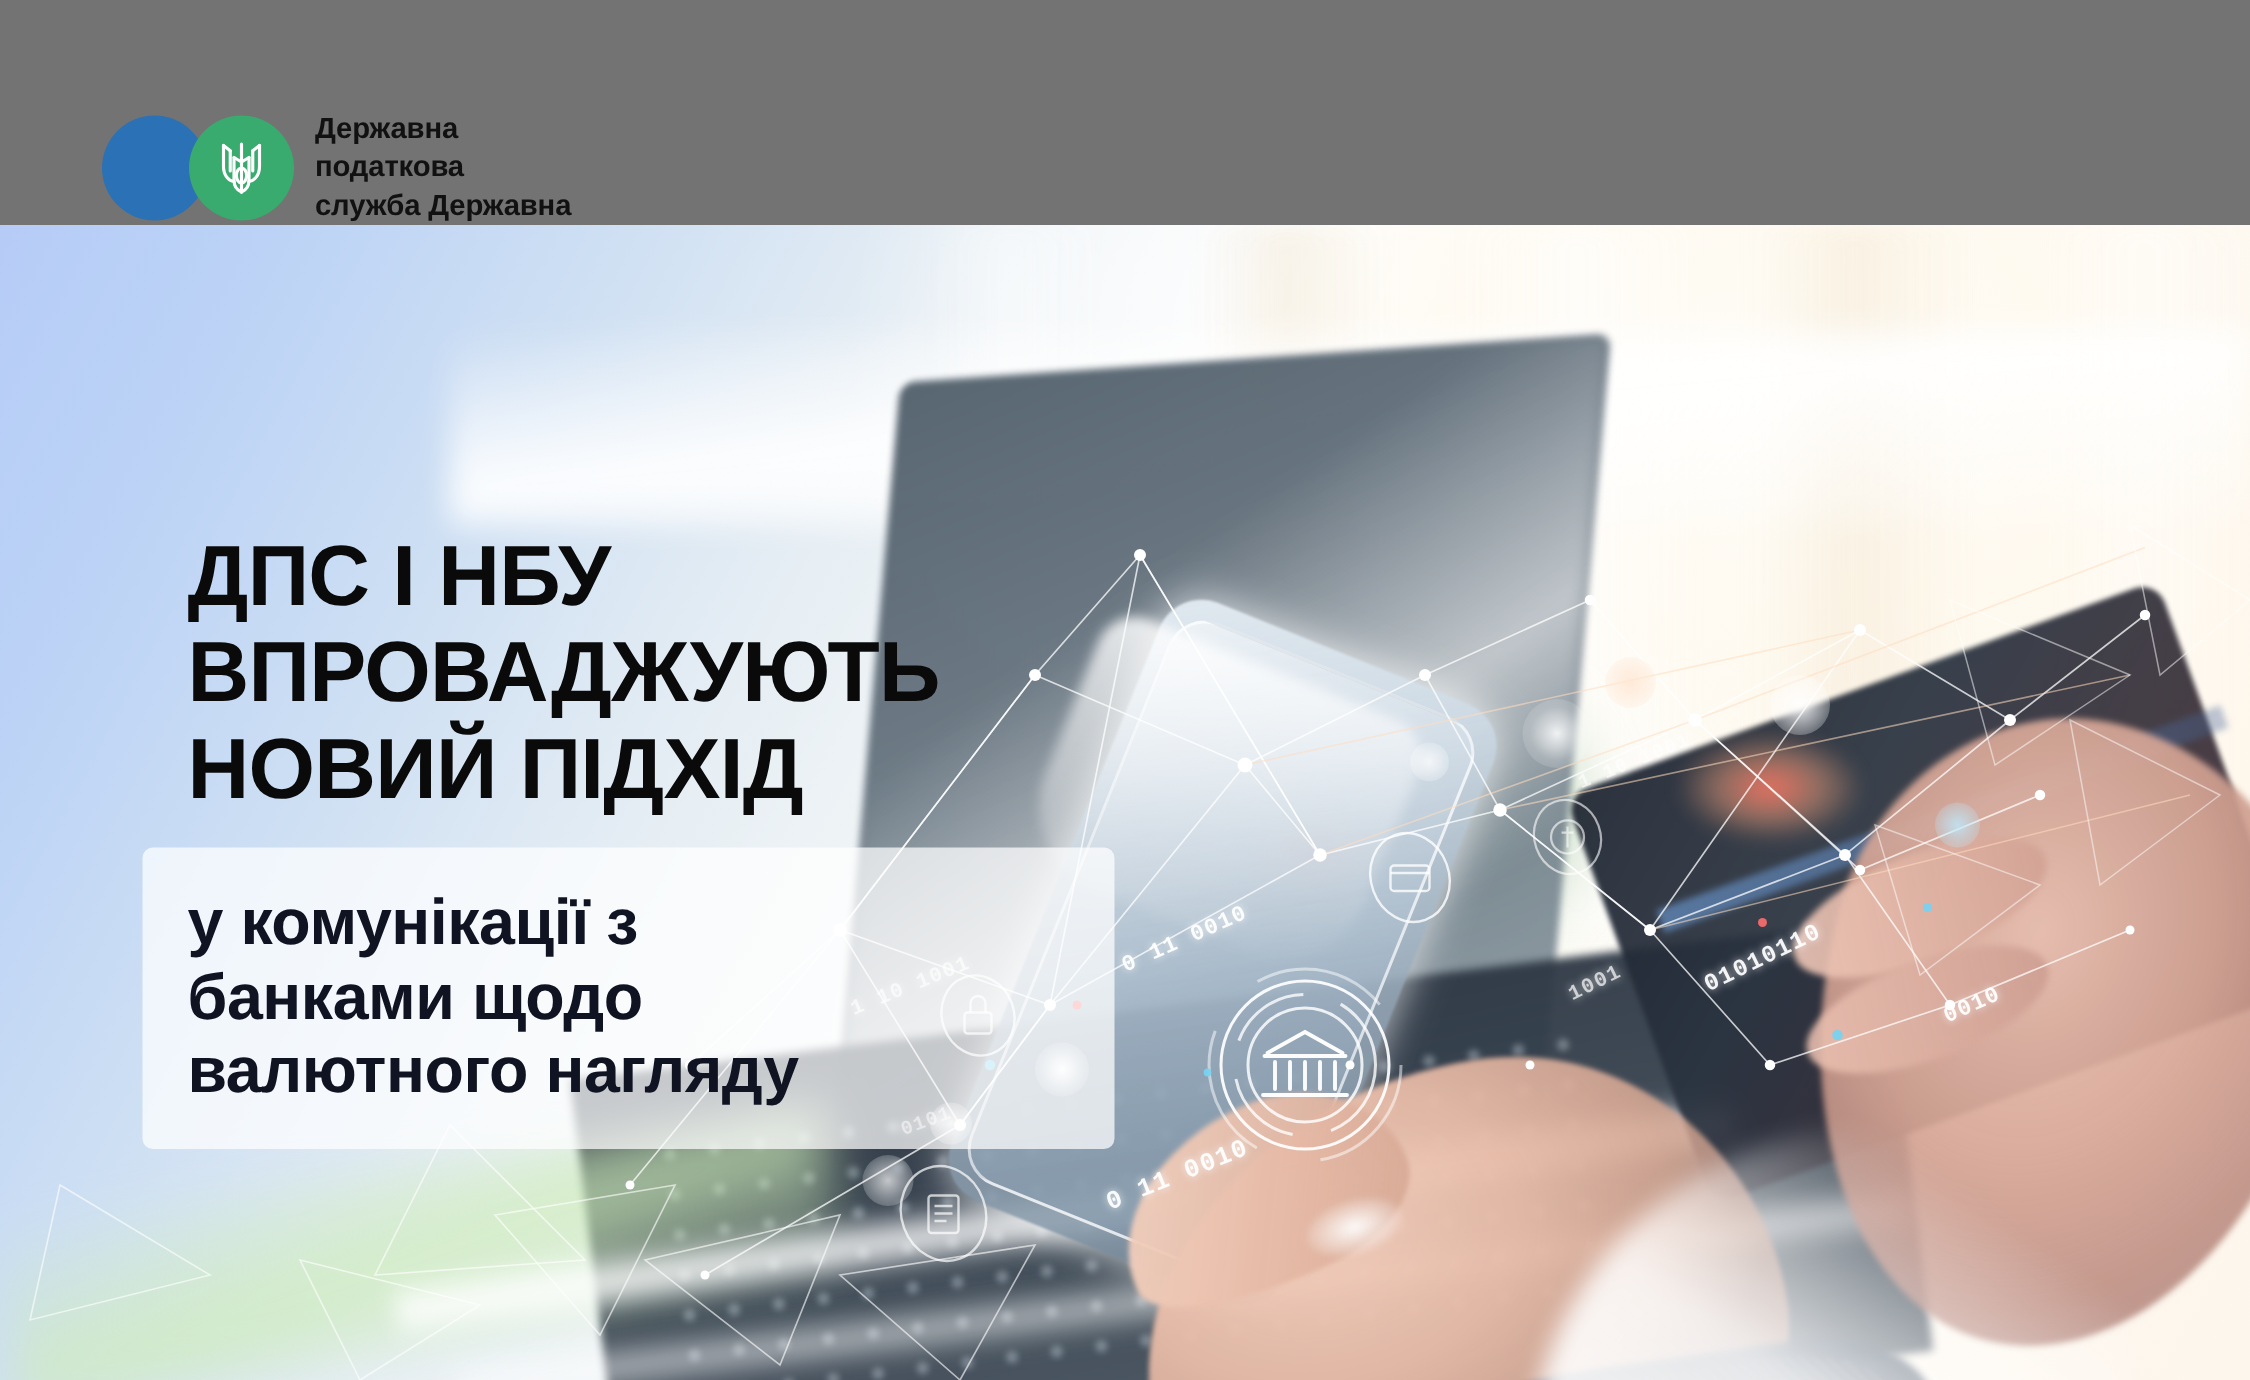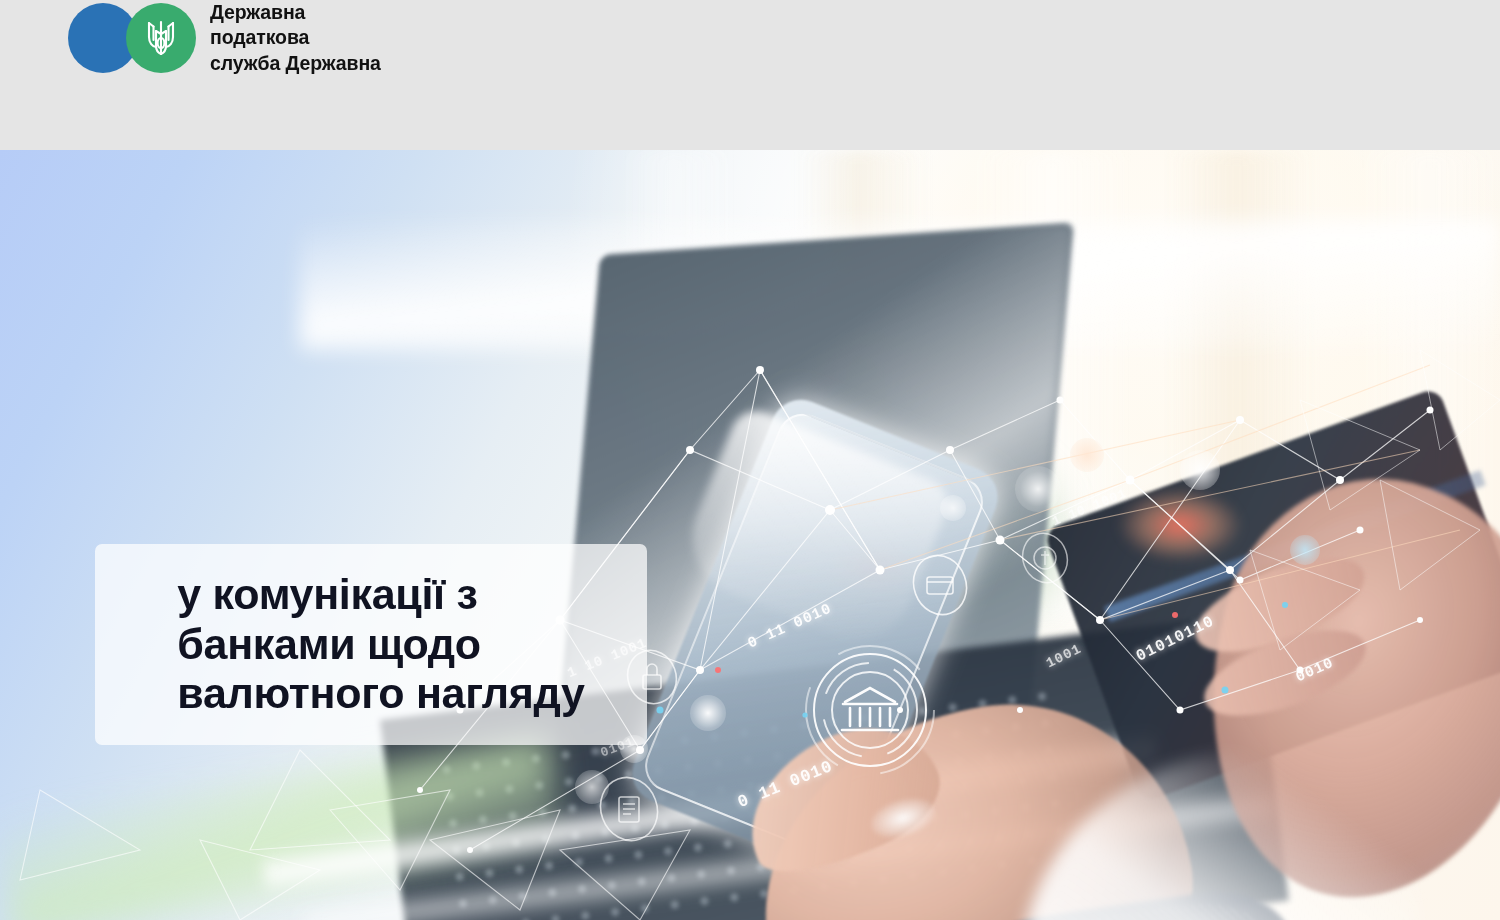--- a/index.html
+++ b/index.html
@@ -13,23 +13,23 @@
   .banner {
     position:relative;
     width:1500px; height:920px;
     overflow:hidden;
   }
 
   
   .header {
     position:absolute; left:0; top:0;
     width:1500px; height:150px;
-    background:#e5e5e5;
+    background:#737373;
     z-index:60;
-    display:flex; align-items:flex-start;
+    display:flex; align-items:flex-end;
   }
   .logo-wrap {
     display:flex; align-items:center;
     margin-left:68px;
   }
   .logo-marks {
     position:relative;
     width:128px; height:70px;
     flex:0 0 auto;
   }
@@ -315,26 +315,26 @@
     color:#0a0a0a;
     font-size:57px;
     font-weight:bold;
     line-height:1.13;
     letter-spacing:-0.5px;
     text-transform:uppercase;
     white-space:pre-line;
   }
   .subbox {
     position:absolute;
-    left:95px; top:544px;
-    width:552px; height:201px;
+    left:95px; top:565px;
+    width:648px; height:201px;
     z-index:40;
     background:rgba(255,255,255,0.72);
     border-radius:7px;
-    display:flex; align-items:center;justify-content:center;
+    display:flex; align-items:center;
   }
   .subtitle {
     color:#101322;
     font-size:43px;
     font-weight:bold;
     line-height:1.16;
     letter-spacing:-0.3px;
     padding-left:30px;
     padding-right:10px;
     white-space:pre-line;
@@ -557,20 +557,23 @@
     <div class="bokeh" style="left:620px; top:585px; width:28px; height:28px; background:radial-gradient(circle,rgba(255,255,255,0.8) 0%,rgba(255,255,255,0) 100%);"></div>
     <div class="bokeh" style="left:575px; top:620px; width:34px; height:34px; background:radial-gradient(circle,rgba(255,255,255,0.7) 0%,rgba(255,255,255,0) 100%);"></div>
     <div class="bokeh" style="left:1015px; top:316px; width:46px; height:46px; background:radial-gradient(circle,rgba(255,255,255,0.85) 0%,rgba(255,255,255,0.2) 55%,rgba(255,255,255,0) 100%);"></div>
     <div class="bokeh" style="left:1070px; top:288px; width:34px; height:34px; background:radial-gradient(circle,rgba(255,230,210,0.85) 0%,rgba(255,230,210,0) 100%);"></div>
     <div class="bokeh" style="left:940px; top:345px; width:26px; height:26px; background:radial-gradient(circle,rgba(255,255,255,0.75) 0%,rgba(255,255,255,0) 100%);"></div>
     <div class="bokeh" style="left:1180px; top:300px; width:40px; height:40px; background:radial-gradient(circle,rgba(255,255,255,0.9) 0%,rgba(255,255,255,0) 100%);"></div>
     <div class="bokeh" style="left:1290px; top:385px; width:30px; height:30px; background:radial-gradient(circle,rgba(190,235,255,0.8) 0%,rgba(190,235,255,0) 100%);"></div>
 
   </div>
 
+  <div class="headline">ДПС І НБУ
+ВПРОВАДЖУЮТЬ
+НОВИЙ ПІДХІД</div>
 
   <div class="subbox">
     <div class="subtitle">у комунікації з
 банками щодо
 валютного нагляду</div>
   </div>
 
 </div>
 
 </body></html>

